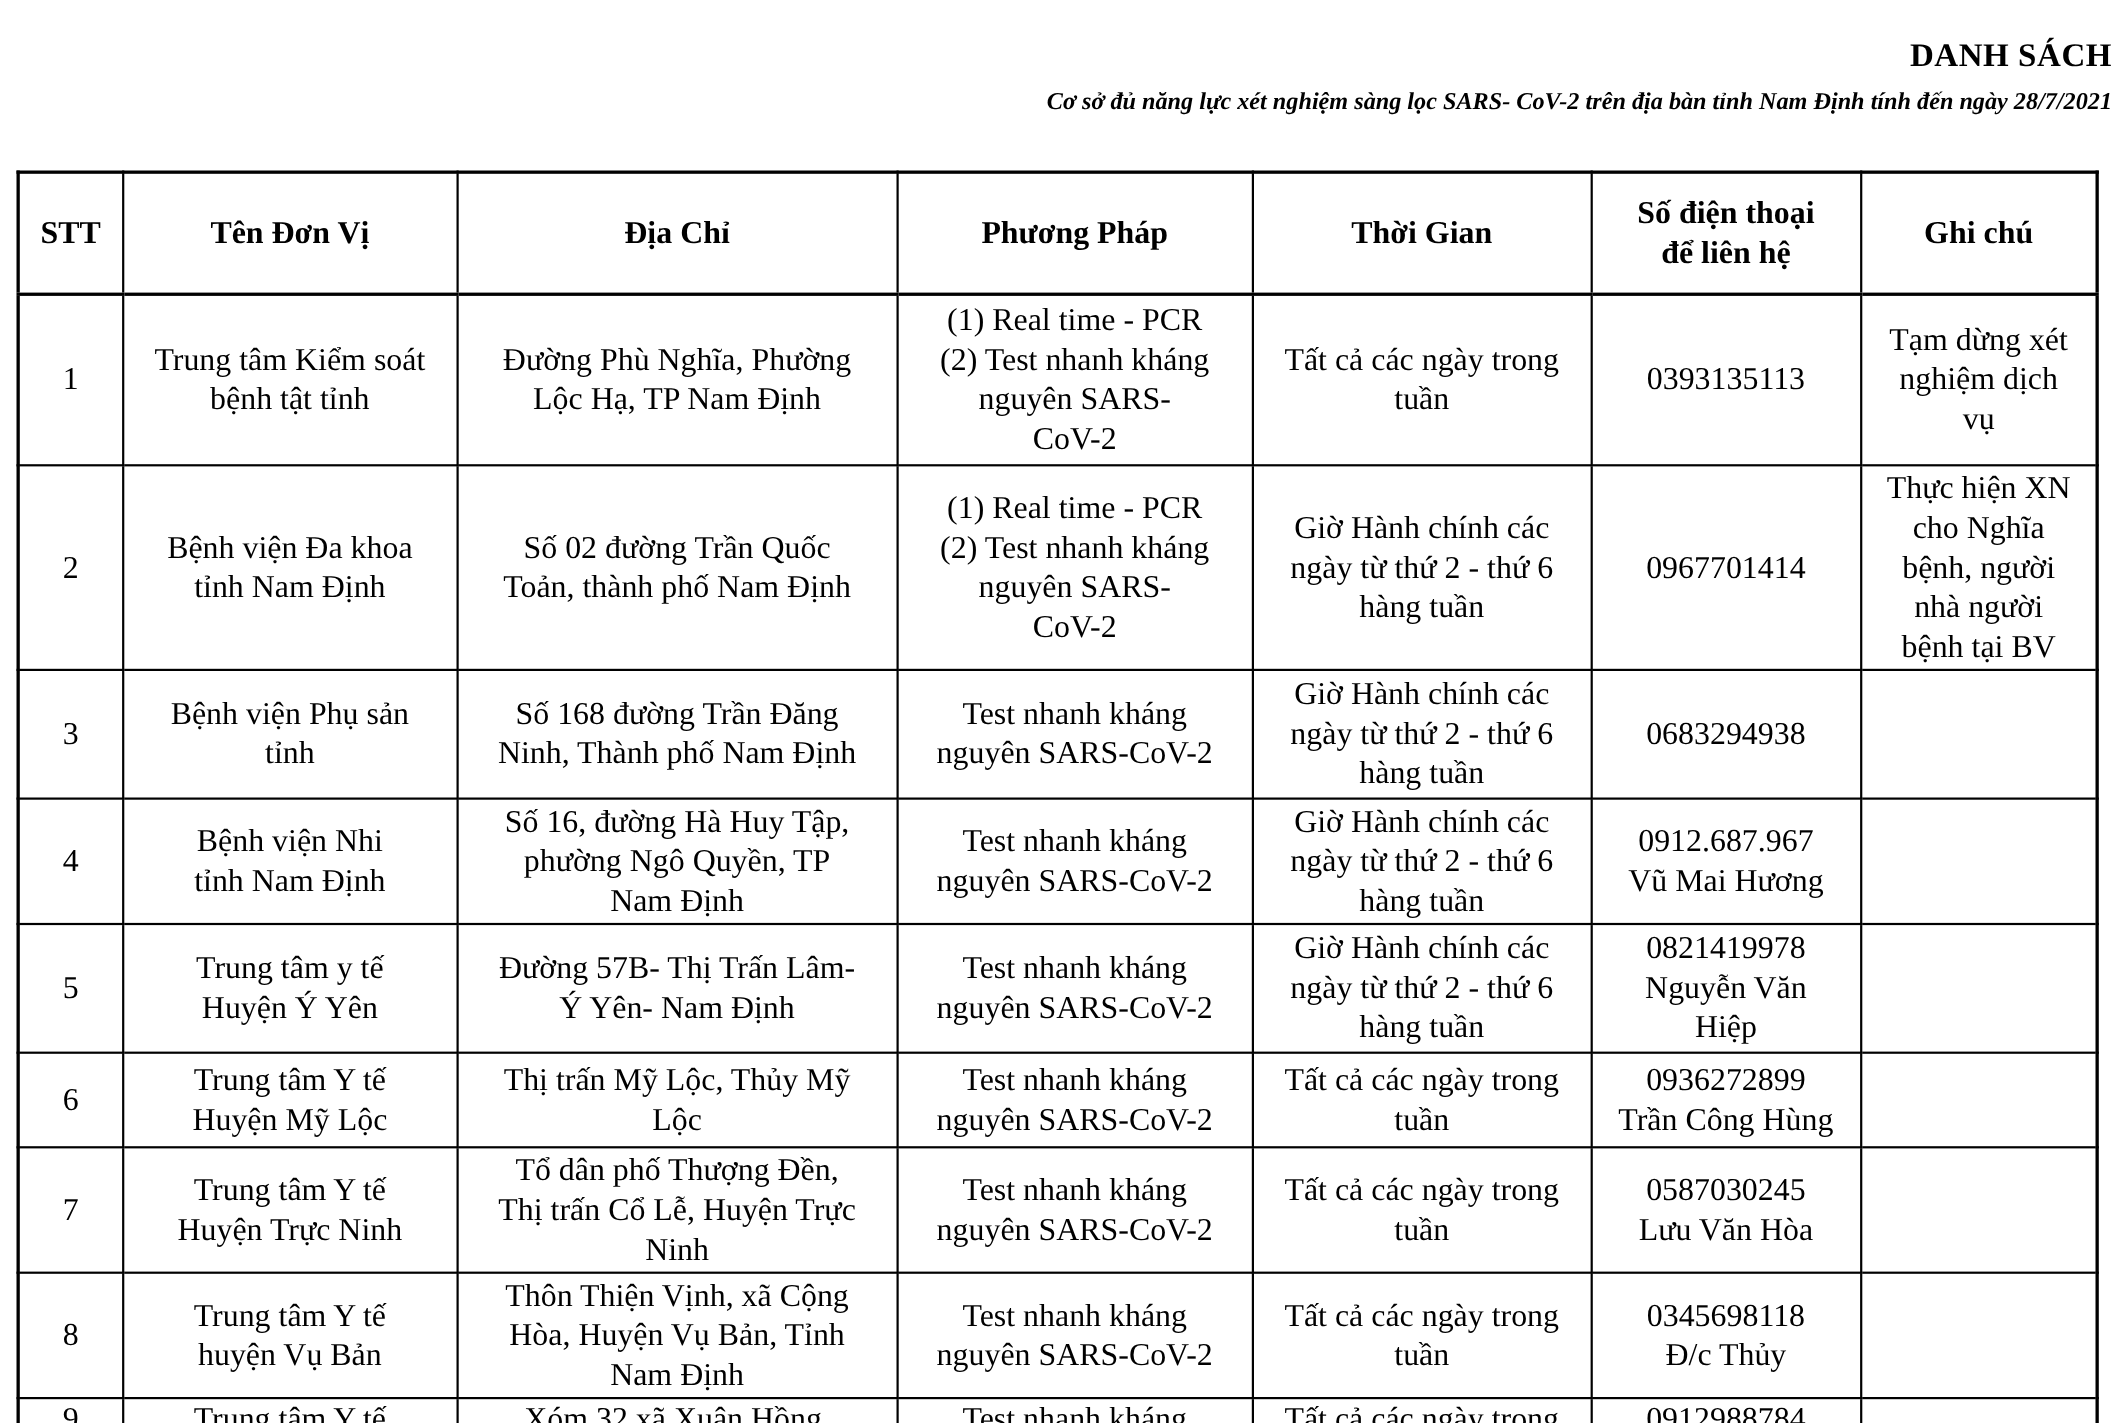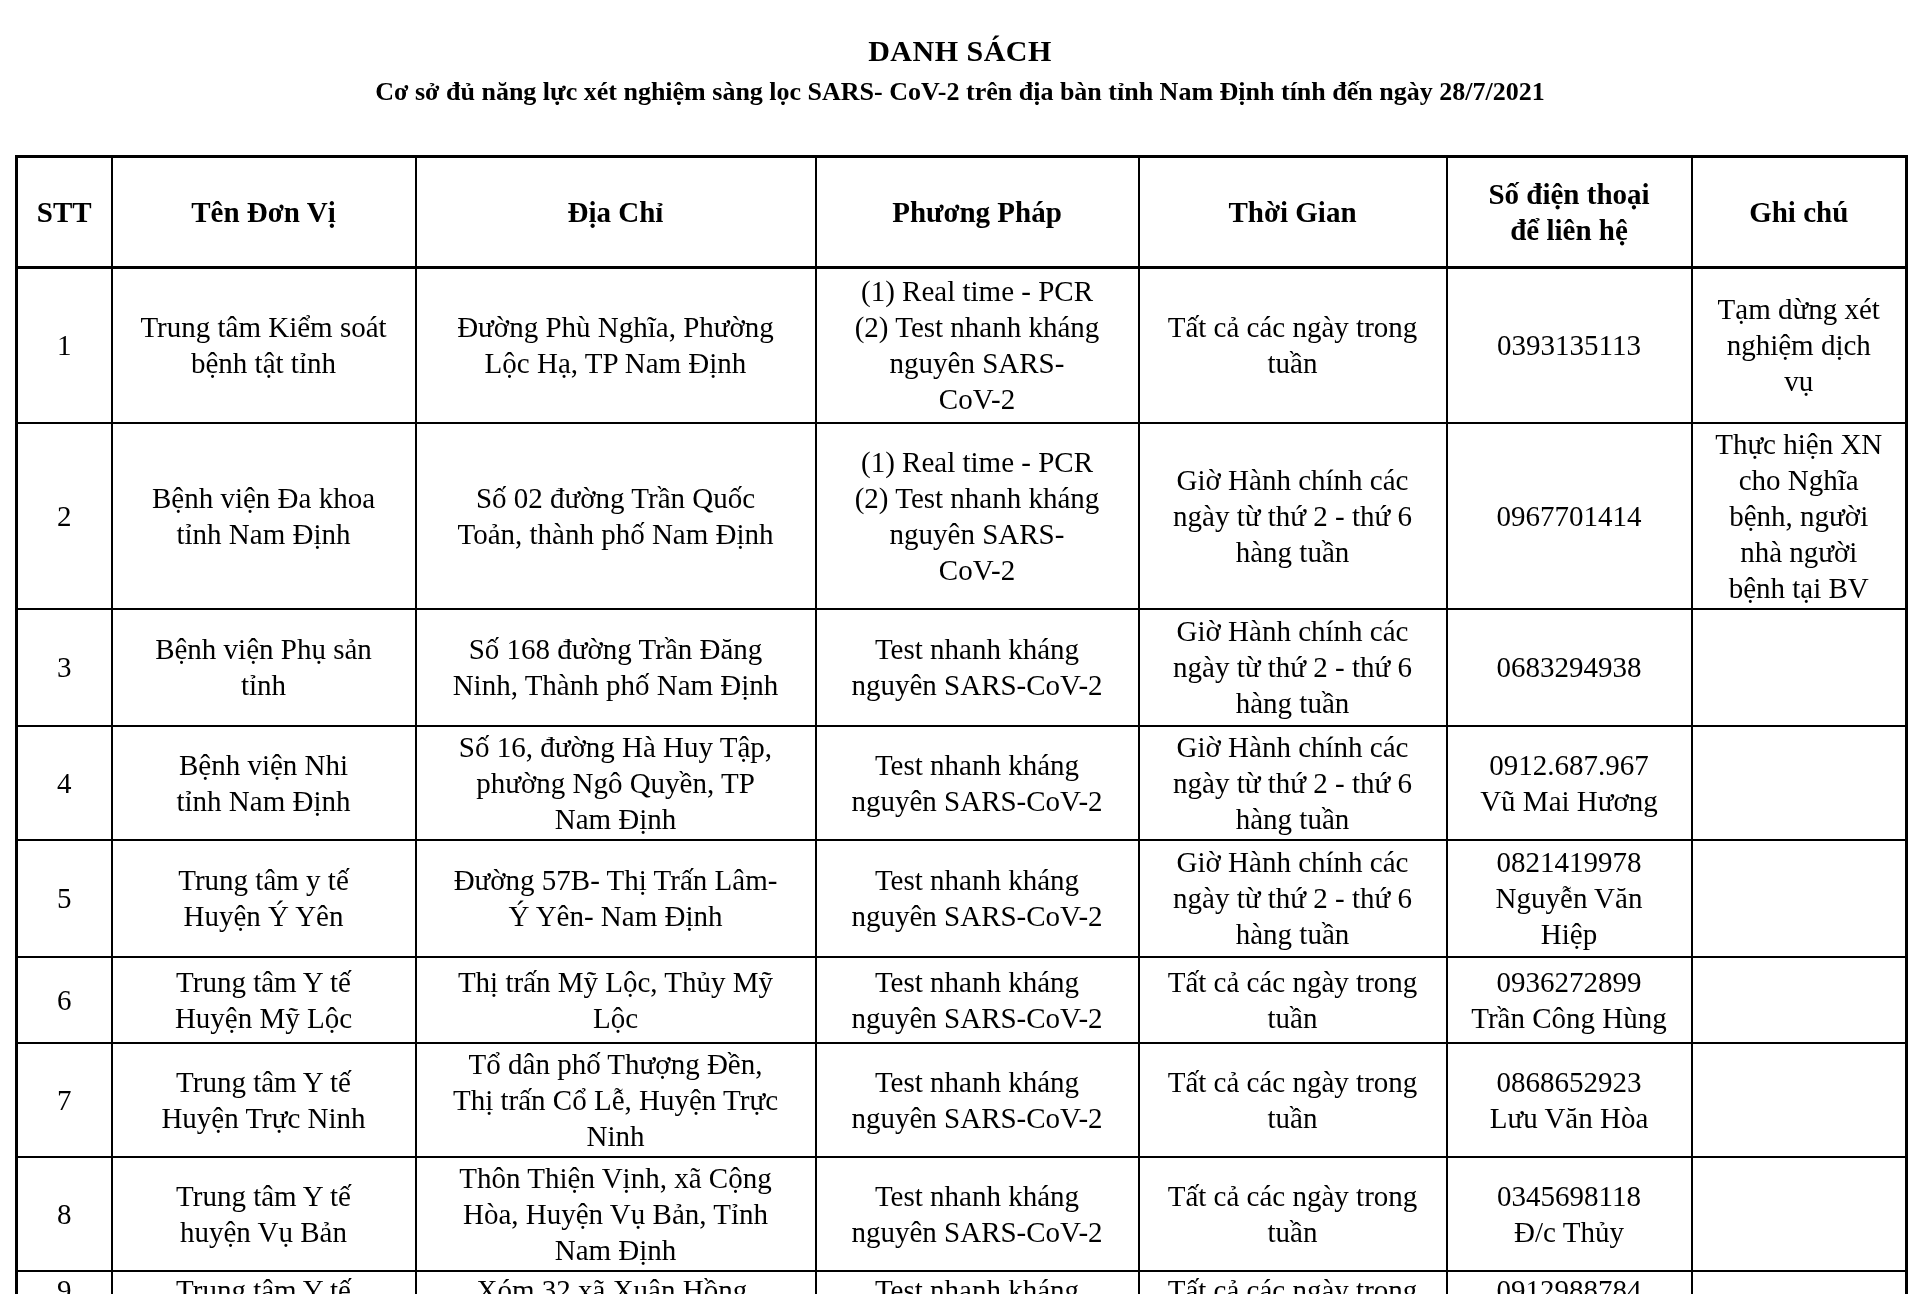--- a/index.html
+++ b/index.html
@@ -3,27 +3,27 @@
 <meta charset="utf-8">
 <style>
   html, body {
     margin: 0; padding: 0;
     width: 1920px; height: 1294px;
     overflow: hidden;
     background: #ffffff;
     color: #000000;
     font-family: "Liberation Serif", "DejaVu Serif", serif;
   }
-  .titles { text-align: center; padding-top: 34px; }
+  .titles { text-align: right; padding-top: 34px; }
   .doc-title {
     font-size: 30px; font-weight: bold; margin: 0; line-height: 34px;
     letter-spacing: 0.5px;
   }
   .doc-subtitle {
-    font-size: 26px; font-weight: bold; margin: 6px 0 0 0; line-height: 36px;
+    font-size: 22px; font-weight: bold; margin: 6px 0 0 0; line-height: 36px; font-style: italic;
   }
   table.facilities {
     border-collapse: collapse;
     table-layout: fixed;
     margin: 45px 0 0 15px;
     width: 1890px;
     border: 3px solid #000;
   }
   th, td {
     border: 2px solid #000;
@@ -187,21 +187,21 @@
           <td><div class="cw">7</div></td>
           <td><div class="cw">Trung tâm Y tế
 Huyện Trực Ninh</div></td>
           <td><div class="cw">Tổ dân phố Thượng Đền,
 Thị trấn Cổ Lễ, Huyện Trực
 Ninh</div></td>
           <td><div class="cw">Test nhanh kháng
 nguyên SARS-CoV-2</div></td>
           <td><div class="cw">Tất cả các ngày trong
 tuần</div></td>
-          <td><div class="cw">0868652923
+          <td><div class="cw">0587030245
 Lưu Văn Hòa</div></td>
           <td><div class="cw"></div></td>
         </tr>
         <tr>
           <td><div class="cw">8</div></td>
           <td><div class="cw">Trung tâm Y tế
 huyện Vụ Bản</div></td>
           <td><div class="cw">Thôn Thiện Vịnh, xã Cộng
 Hòa, Huyện Vụ Bản, Tỉnh
 Nam Định</div></td>

